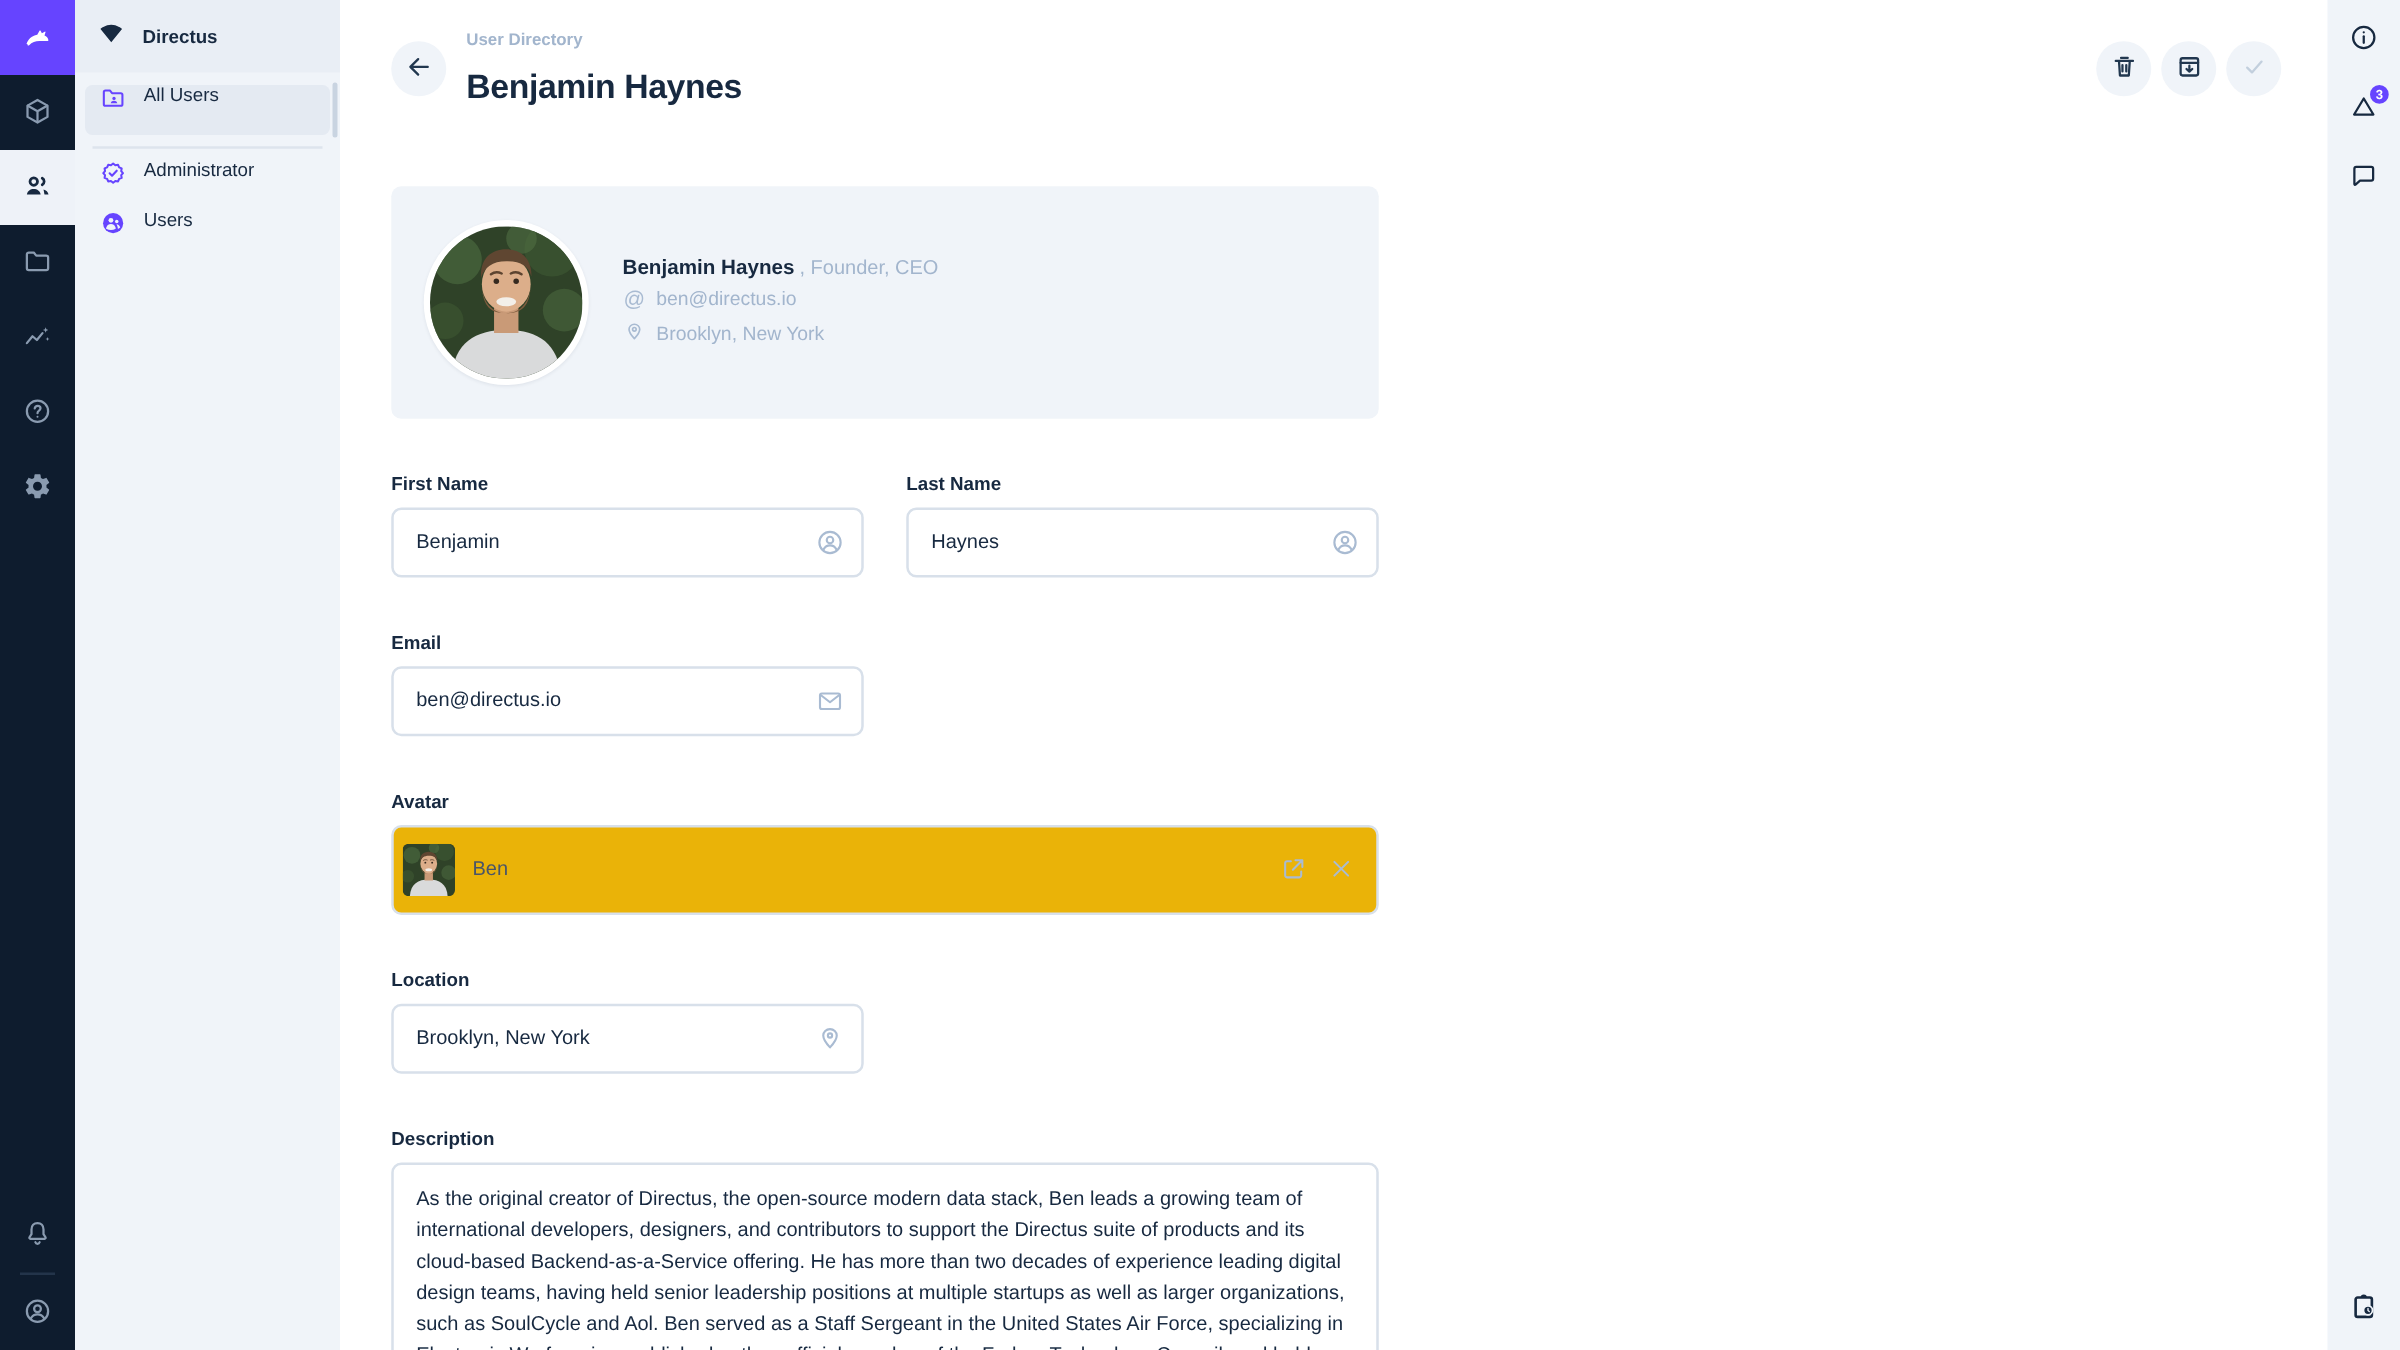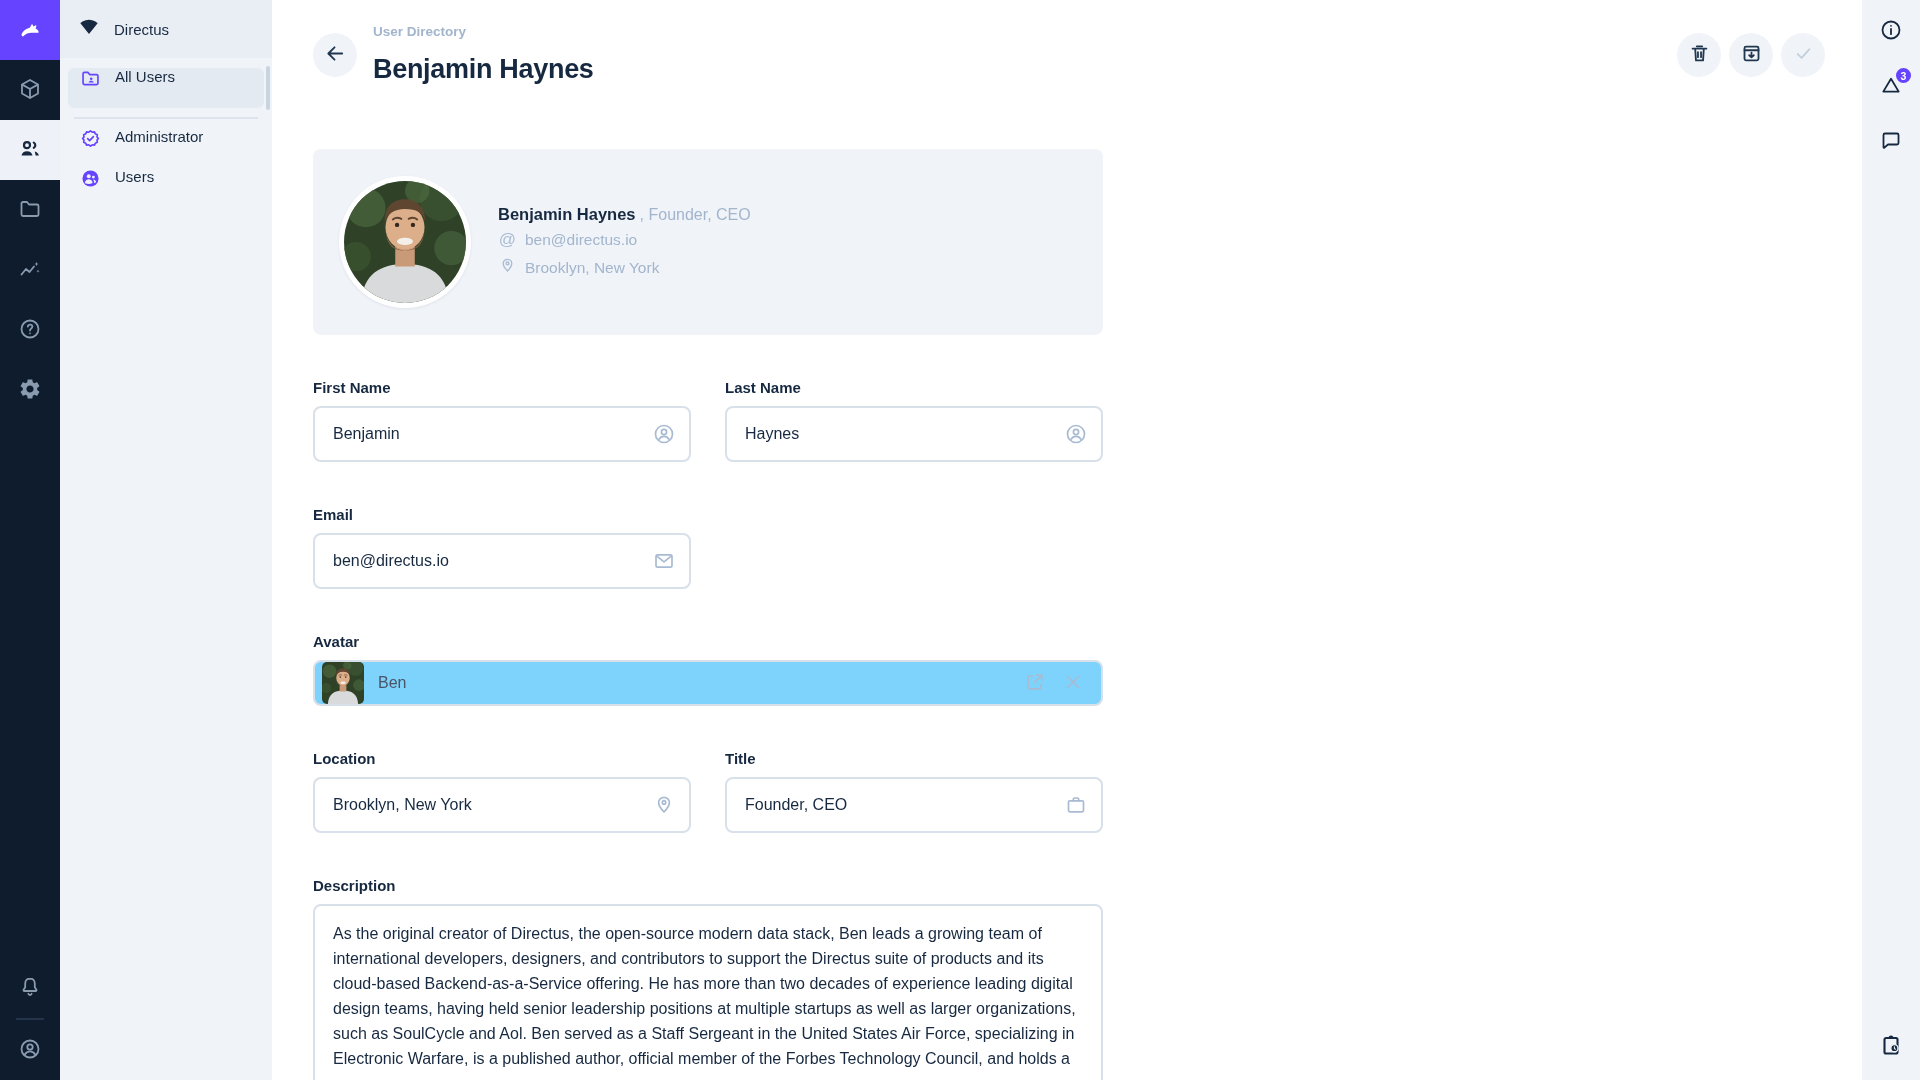--- a/index.html
+++ b/index.html
@@ -14,21 +14,21 @@
   .mtile.logo svg { stroke:none; fill:#fff; }
   .mtile.active { background:#eef2f8; }
   .mtile.active svg { stroke:#172940; }
   .mb-spacer { flex:1; }
   .mb-divider { height:2px; background:#23344a; margin:0 16px; }
 
   
   .sidebar { width:212px; background:#f0f4f9; flex-shrink:0; display:flex; flex-direction:column; position:relative; }
   .project-header { height:58px; background:#e9eef5; display:flex; align-items:center; padding:0 18px; gap:14px; }
   .project-header svg { width:22px; height:22px; }
-  .project-name { font-size:15px; font-weight:400; color:#172940; }
+  .project-name { font-size:15px; font-weight:700; color:#172940; }
   .nav-items { padding:10px 8px; }
   .nav-item { display:flex; align-items:flex-start; gap:14px; height:40px; padding:0 12px; border-radius:6px; cursor:pointer; }
   .nav-item.active { background:#e4eaf2; }
   .nav-item svg { width:21px; height:21px; flex-shrink:0; }
   .nav-label { font-size:15px; color:#172940; font-weight:500; }
   .nav-divider { height:2px; background:#dde4ed; margin:9px 6px; }
   .scroll-thumb { position:absolute; right:2px; top:66px; width:4px; height:44px; border-radius:2px; background:#c9d4e1; }
 
   
   .main { flex:1; background:#fff; overflow:hidden; padding-left:41px; }
@@ -58,21 +58,21 @@
   .fields { margin-top:44px; width:790px; }
   .frow { display:grid; grid-template-columns:378px 378px; column-gap:34px; margin-bottom:44px; }
   .frow.single { grid-template-columns:790px; }
   .field label { display:block; font-size:15px; font-weight:700; color:#172940; margin-bottom:10px; }
   .control { position:relative; }
   .control input { width:100%; height:56px; border:2px solid #d8e0ea; border-radius:8px; padding:0 52px 0 18px; font-size:16px; color:#172940; background:#fff; outline:none; font-family:"Liberation Sans", sans-serif; }
   .control input.mono { font-family:"DejaVu Sans Mono", monospace; font-size:15px; color:#6644ff; font-weight:500; }
   .suffix-icon { position:absolute; right:15px; top:50%; transform:translateY(-50%); width:24px; height:24px; pointer-events:none; }
   .suffix-icon svg { width:24px; height:24px; stroke:#a9bbd2; fill:none; stroke-width:1.7; stroke-linecap:round; stroke-linejoin:round; }
   .suffix-icon.purple svg { stroke:#6644ff; }
-  .file-input { width:100%; height:46px; border:2px solid #d8e0ea; border-radius:8px; background:#7dd3fc; display:flex; align-items:center; padding:0 16px 0 7px; gap:14px; }
+  .file-input { width:100%; height:72px; border:2px solid #d8e0ea; border-radius:8px; background:#eab308; display:flex; align-items:center; padding:0 16px 0 7px; gap:14px; }
   .file-thumb { width:42px; height:42px; border-radius:5px; overflow:hidden; flex-shrink:0; }
   .file-thumb svg { width:42px; height:42px; display:block; }
   .file-name { font-size:16px; color:#4a5568; flex:1; }
   .file-actions { display:flex; align-items:center; gap:14px; }
   .file-actions .icon-btn { background:none; border:none; width:24px; height:24px; cursor:pointer; padding:0; }
   .file-actions svg { width:22px; height:22px; stroke:#a9bbd2; fill:none; stroke-width:1.8; stroke-linecap:round; stroke-linejoin:round; }
   .fields textarea { width:790px; height:400px; border:2px solid #d8e0ea; border-radius:8px; padding:15px 18px; font-size:16px; line-height:25px; color:#172940; font-family:"Liberation Sans", sans-serif; resize:none; outline:none; display:block; }
 
   
   .right-bar { width:58px; background:#f0f4f9; flex-shrink:0; display:flex; flex-direction:column; align-items:center; padding-top:9px; }
@@ -379,32 +379,20 @@
           <div class="control">
             <input type="text" value="Brooklyn, New York" style="">
             <span class="suffix-icon">
               <svg viewBox="0 0 24 24">
                   <path d="M12 4.3c-3 0-5.4 2.3-5.4 5.1 0 3.8 5.4 9.5 5.4 9.5s5.4-5.7 5.4-9.5c0-2.8-2.4-5.1-5.4-5.1z"></path>
                   <circle cx="12" cy="9.4" r="1.7"></circle>
                 </svg>
             </span>
           </div>
         </div>
-        <div class="field">
-          <label>Title</label>
-          <div class="control">
-            <input type="text" value="Founder, CEO" style="">
-            <span class="suffix-icon">
-              <svg viewBox="0 0 24 24">
-                  <rect x="4.5" y="7.8" width="15" height="11" rx="1.5"></rect>
-                  <path d="M9.3 7.8V6.4A1.4 1.4 0 0110.7 5h2.6a1.4 1.4 0 011.4 1.4v1.4"></path>
-                </svg>
-            </span>
-          </div>
-        </div>
       </div>
 
       <div class="frow single">
         <div class="field">
           <label>Description</label>
           <textarea style="">As the original creator of Directus, the open-source modern data stack, Ben leads a growing team of international developers, designers, and contributors to support the Directus suite of products and its cloud-based Backend-as-a-Service offering. He has more than two decades of experience leading digital design teams, having held senior leadership positions at multiple startups as well as larger organizations, such as SoulCycle and Aol. Ben served as a Staff Sergeant in the United States Air Force, specializing in Electronic Warfare, is a published author, official member of the Forbes Technology Council, and holds a</textarea>
         </div>
       </div>
 
     </div>

